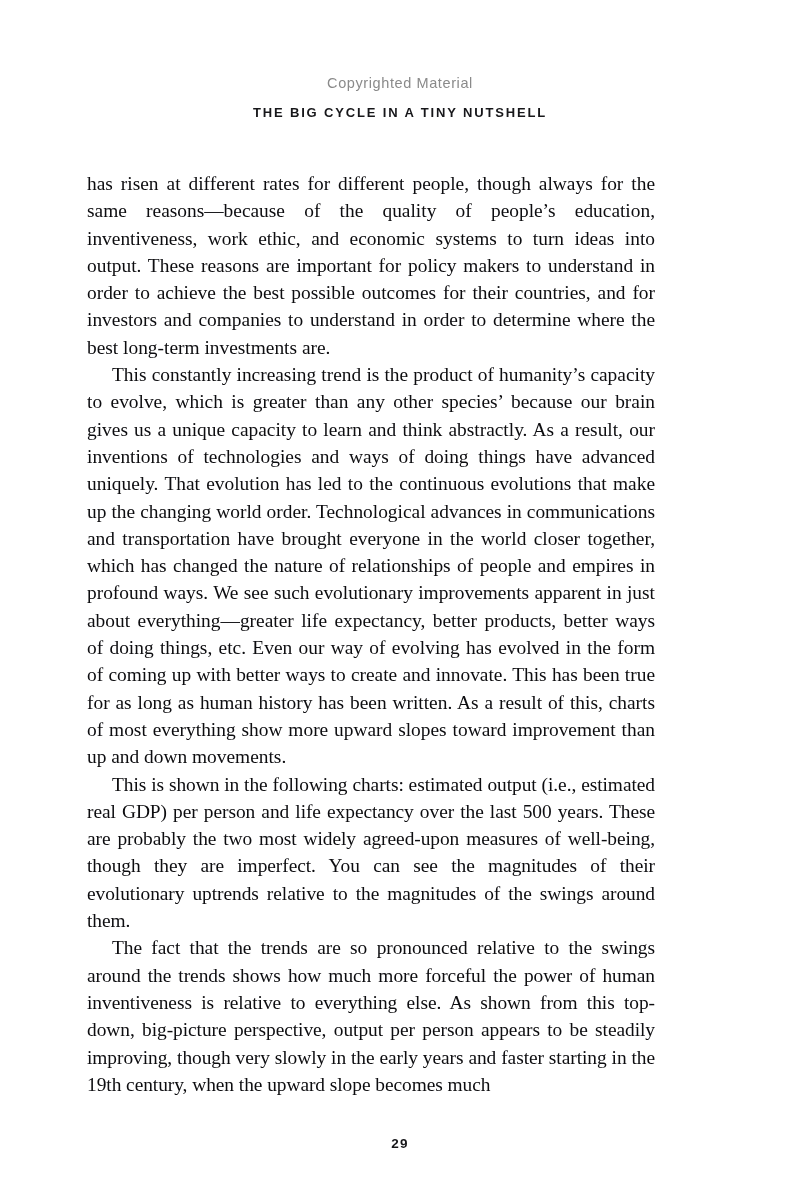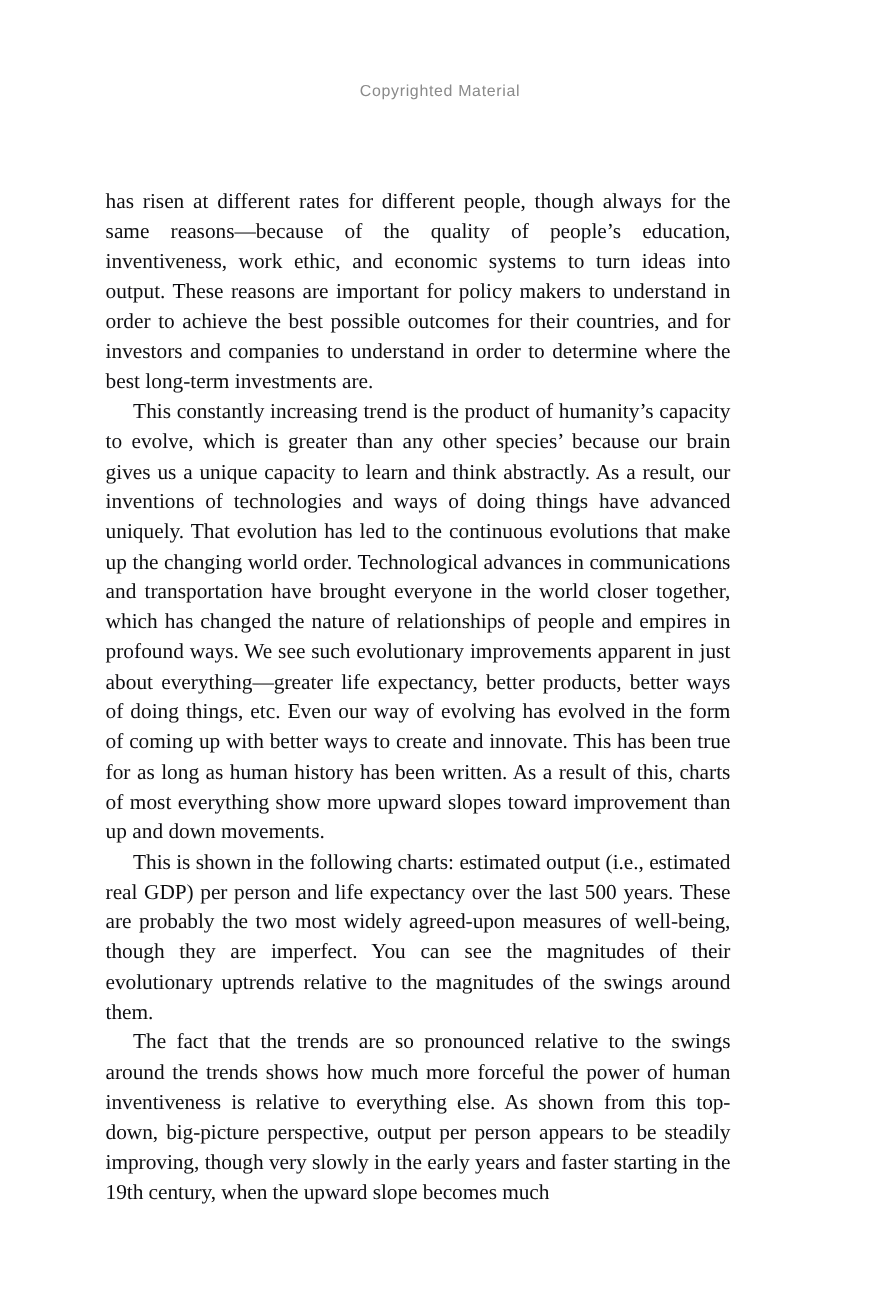--- a/index.html
+++ b/index.html
@@ -36,21 +36,21 @@
     font-family: "Liberation Sans", sans-serif;
     font-size: 13px;
     font-weight: bold;
     letter-spacing: 1.85px;
     color: #17171a;
     white-space: nowrap;
   }
   .text-column {
     position: absolute;
     top: 122px;
-    left: 96px;
+    left: 87px;
     width: 568px;
   }
   .para {
     margin: 0;
     font-family: "Liberation Serif", serif;
     font-size: 19.4px;
     line-height: 27.3px;
     color: #0d0d10;
     text-align: justify;
     text-justify: inter-word;
@@ -89,24 +89,26 @@
     white-space: nowrap;
   }
 </style>
 </head>
 <body>
 
 <div class="page">
 
   <div class="watermark-top">Copyrighted Material</div>
 
+  <div class="running-head">THE BIG CYCLE IN A TINY NUTSHELL</div>
 
   <div class="text-column">
     <p class="para">has risen at different rates for different people, though always for the same reasons—because of the quality of people’s education, inventiveness, work ethic, and economic systems to turn ideas into output. These reasons are important for policy makers to understand in order to achieve the best possible outcomes for their countries, and for investors and companies to understand in order to determine where the best long-term investments are.</p>
     <p class="para indent">This constantly increasing trend is the product of humanity’s capacity to evolve, which is greater than any other species’ because our brain gives us a unique capacity to learn and think abstractly. As a result, our inventions of technologies and ways of doing things have advanced uniquely. That evolution has led to the continuous evolutions that make up the changing world order. Technological advances in communications and transportation have brought everyone in the world closer together, which has changed the nature of relationships of people and empires in profound ways. We see such evolutionary improvements apparent in just about everything—greater life expectancy, better products, better ways of doing things, etc. Even our way of evolving has evolved in the form of coming up with better ways to create and innovate. This has been true for as long as human history has been written. As a result of this, charts of most everything show more upward slopes toward improvement than up and down movements.</p>
     <p class="para indent bold">This is shown in the following charts: estimated output (i.e., estimated real GDP) per person and life expectancy over the last 500 years. These are probably the two most widely agreed-upon measures of well-being, though they are imperfect. You can see the magnitudes of their evolutionary uptrends relative to the magnitudes of the swings around them.</p>
     <p class="para indent bold">The fact that the trends are so pronounced relative to the swings around the trends shows how much more forceful the power of human inventiveness is relative to everything else. As shown from this top-down, big-picture perspective, output per person appears to be steadily improving, though very slowly in the early years and faster starting in the 19th century, when the upward slope becomes much</p>
   </div>
 
+  <div class="page-number">29</div>
 
   <div class="watermark-bottom">Copyrighted Material</div>
 
 </div>
 
 </body></html>

